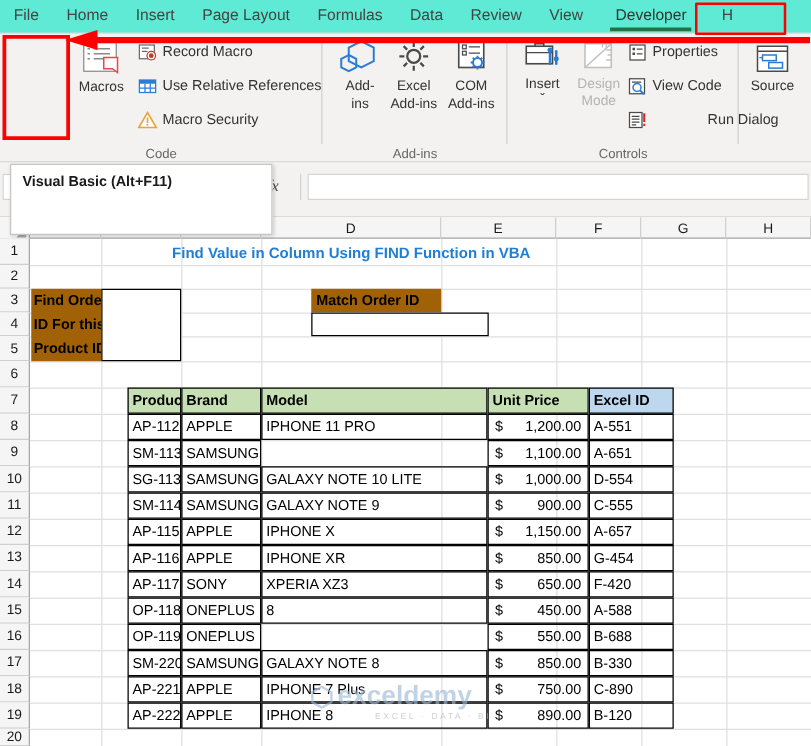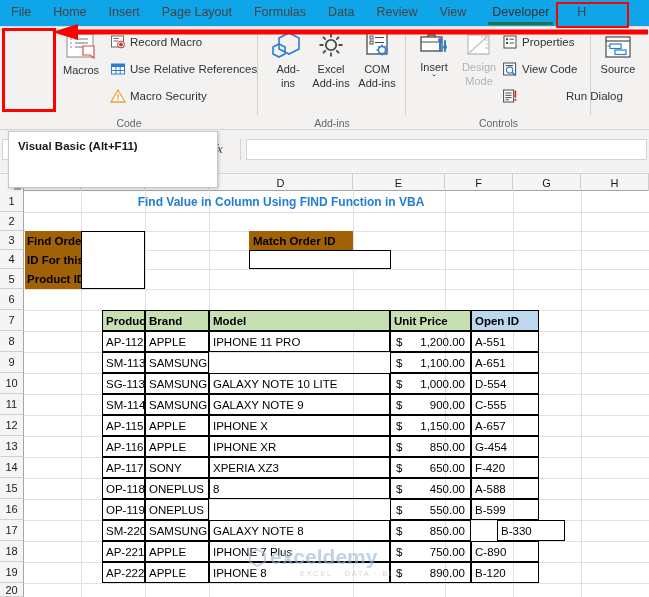--- a/index.html
+++ b/index.html
@@ -8,21 +8,21 @@
     width:649px; height:597px; overflow:hidden;
     font-family:"Liberation Sans", sans-serif;
     background:#ffffff;
     -webkit-font-smoothing:antialiased;
   }
   #app { position:relative; width:649px; height:597px; }
 
   
   .tabbar {
     position:absolute; left:0; top:0; width:649px; height:27px;
-    background:#0ea5e9; display:flex; align-items:flex-start;
+    background:#5eead4; display:flex; align-items:flex-start;
     border-bottom:1px solid #d9d9d9;
   }
   .tab {
     font-size:12.5px; color:#444444; padding:5px 11px 6px 11px;
     white-space:nowrap; position:relative; line-height:15px;
   }
   .tab.active { color:#333333; }
   .tab.active .tab-underline {
     position:absolute; left:7px; right:7px; bottom:1px; height:3px;
     background:#217346;
@@ -455,21 +455,21 @@
 
     <div class="fill-orange cell-txt bold bx-thin" style="left:249px; top:57px; width:104px; height:19px; padding-left:4px; border:none;">Match Order ID</div>
 
     <div class="bx" style="position:absolute; left:249px; top:76px; width:142px; height:19px; background:#ffffff;"></div>
 
 
     <div class="fill-green cell-txt bold bx-thin" style="left:102px; top:136px; width:43px; height:21px; padding-left:3px;">Product ID</div>
     <div class="fill-green cell-txt bold bx-thin" style="left:145px; top:136px; width:64px; height:21px; padding-left:3px;">Brand</div>
     <div class="fill-green cell-txt bold bx-thin" style="left:209px; top:136px; width:181px; height:21px; padding-left:3px;">Model</div>
     <div class="fill-green cell-txt bold bx-thin" style="left:390px; top:136px; width:81px; height:21px; padding-left:3px;">Unit Price</div>
-    <div class="fill-blue cell-txt bold bx-thin" style="left:471px; top:136px; width:68px; height:21px; padding-left:3px;">Open ID</div>
+    <div class="fill-blue cell-txt bold bx-thin" style="left:471px; top:136px; width:68px; height:21px; padding-left:3px;">Excel ID</div>
 
     <div class="bx-thin cell-txt" style="left:102px; top:157px; width:43px; height:21px; padding-left:3px;">AP-1122</div>
     <div class="bx-thin cell-txt" style="left:145px; top:157px; width:64px; height:21px; padding-left:3px;">APPLE</div>
     <div class="bx-thin cell-txt" style="left:209px; top:157px; width:181px; height:21px; padding-left:3px;">IPHONE 11 PRO</div>
     <div class="bx-thin cell-txt" style="left:390px; top:157px; width:81px; height:21px;">
       <span style="position:absolute;left:5px;">$</span>
       <span style="position:absolute;right:5px;">1,200.00</span>
     </div>
     <div class="bx-thin cell-txt" style="left:471px; top:157px; width:68px; height:21px; padding-left:3px;">A-551</div>
 
@@ -534,30 +534,30 @@
       <span style="position:absolute;right:5px;">450.00</span>
     </div>
     <div class="bx-thin cell-txt" style="left:471px; top:304px; width:68px; height:21px; padding-left:3px;">A-588</div>
 
     <div class="bx-thin cell-txt" style="left:102px; top:325px; width:43px; height:21px; padding-left:3px;">OP-1199</div>
     <div class="bx-thin cell-txt" style="left:145px; top:325px; width:64px; height:21px; padding-left:3px;">ONEPLUS</div>
     <div class="bx-thin cell-txt" style="left:390px; top:325px; width:81px; height:21px;">
       <span style="position:absolute;left:5px;">$</span>
       <span style="position:absolute;right:5px;">550.00</span>
     </div>
-    <div class="bx-thin cell-txt" style="left:471px; top:325px; width:68px; height:21px; padding-left:3px;">B-599</div>
+    <div class="bx-thin cell-txt" style="left:471px; top:325px; width:68px; height:21px; padding-left:3px;">B-688</div>
 
     <div class="bx-thin cell-txt" style="left:102px; top:346px; width:43px; height:21px; padding-left:3px;">SM-2200</div>
     <div class="bx-thin cell-txt" style="left:145px; top:346px; width:64px; height:21px; padding-left:3px;">SAMSUNG</div>
     <div class="bx-thin cell-txt" style="left:209px; top:346px; width:181px; height:21px; padding-left:3px;">GALAXY NOTE 8</div>
     <div class="bx-thin cell-txt" style="left:390px; top:346px; width:81px; height:21px;">
       <span style="position:absolute;left:5px;">$</span>
       <span style="position:absolute;right:5px;">850.00</span>
     </div>
-    <div class="bx-thin cell-txt" style="left:471px; top:346px; width:68px; height:21px; padding-left:3px;margin-left:26px;">B-330</div>
+    <div class="bx-thin cell-txt" style="left:471px; top:346px; width:68px; height:21px; padding-left:3px;">B-330</div>
 
     <div class="bx-thin cell-txt" style="left:102px; top:367px; width:43px; height:21px; padding-left:3px;">AP-2211</div>
     <div class="bx-thin cell-txt" style="left:145px; top:367px; width:64px; height:21px; padding-left:3px;">APPLE</div>
     <div class="bx-thin cell-txt" style="left:209px; top:367px; width:181px; height:21px; padding-left:3px;">IPHONE 7 Plus</div>
     <div class="bx-thin cell-txt" style="left:390px; top:367px; width:81px; height:21px;">
       <span style="position:absolute;left:5px;">$</span>
       <span style="position:absolute;right:5px;">750.00</span>
     </div>
     <div class="bx-thin cell-txt" style="left:471px; top:367px; width:68px; height:21px; padding-left:3px;">C-890</div>
 

